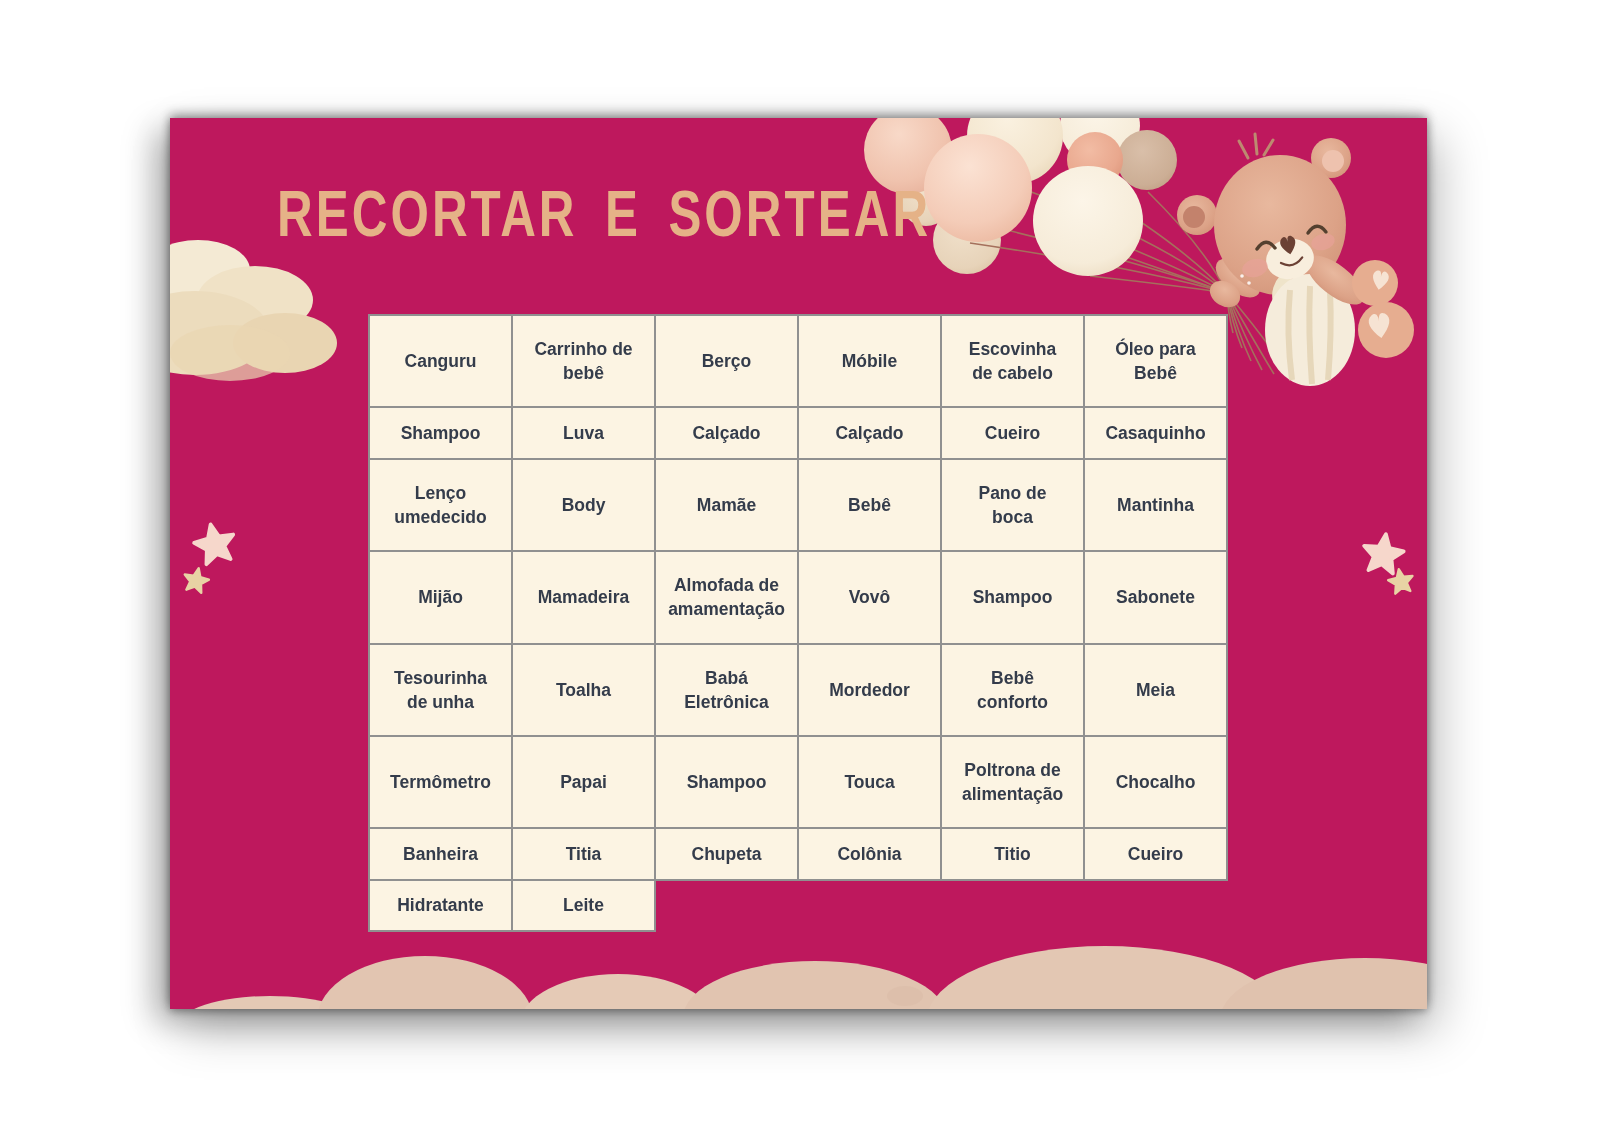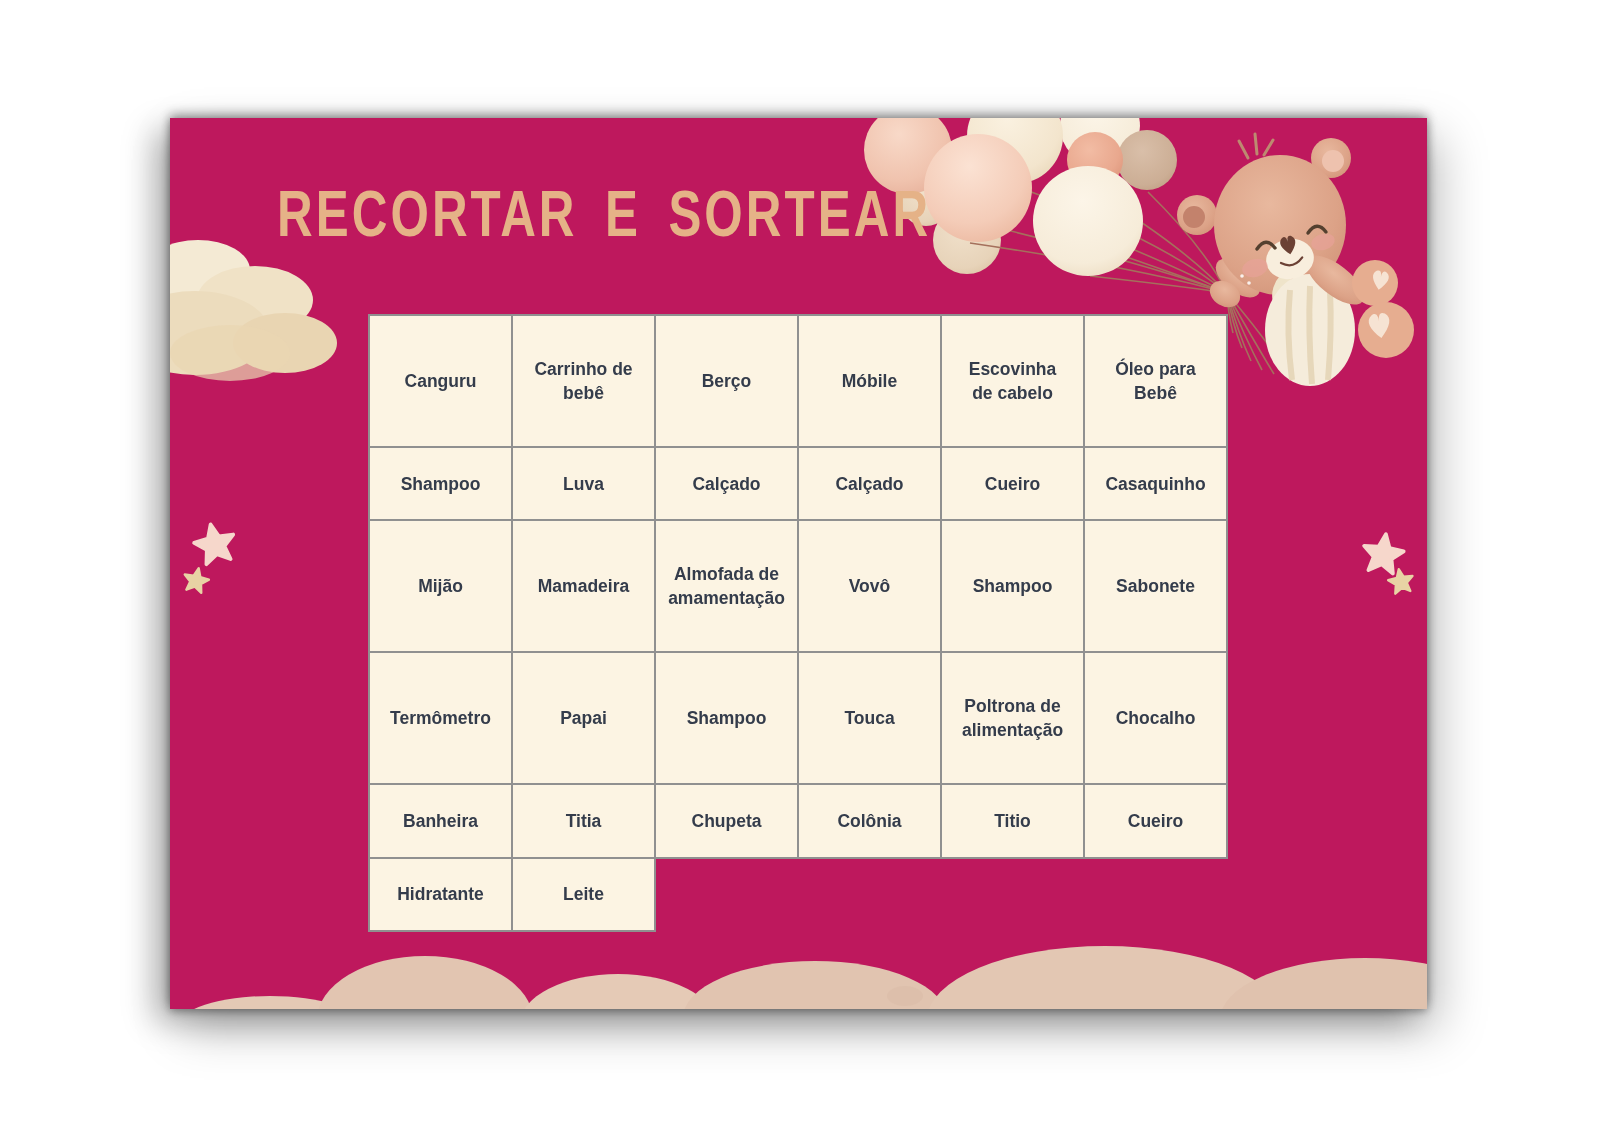--- a/index.html
+++ b/index.html
@@ -244,29 +244,50 @@
         </tr>
         <tr>
           <td>Shampoo</td>
           <td>Luva</td>
           <td>Calçado</td>
           <td>Calçado</td>
           <td>Cueiro</td>
           <td>Casaquinho</td>
         </tr>
         <tr>
+          <td>Lenço
+umedecido</td>
+          <td>Body</td>
+          <td>Mamãe</td>
+          <td>Bebê</td>
+          <td>Pano de
+boca</td>
+          <td>Mantinha</td>
+        </tr>
+        <tr>
           <td>Mijão</td>
           <td>Mamadeira</td>
           <td>Almofada de
 amamentação</td>
           <td>Vovô</td>
           <td>Shampoo</td>
           <td>Sabonete</td>
         </tr>
         <tr>
+          <td>Tesourinha
+de unha</td>
+          <td>Toalha</td>
+          <td>Babá
+Eletrônica</td>
+          <td>Mordedor</td>
+          <td>Bebê
+conforto</td>
+          <td>Meia</td>
+        </tr>
+        <tr>
           <td>Termômetro</td>
           <td>Papai</td>
           <td>Shampoo</td>
           <td>Touca</td>
           <td>Poltrona de
 alimentação</td>
           <td>Chocalho</td>
         </tr>
         <tr>
           <td>Banheira</td>

